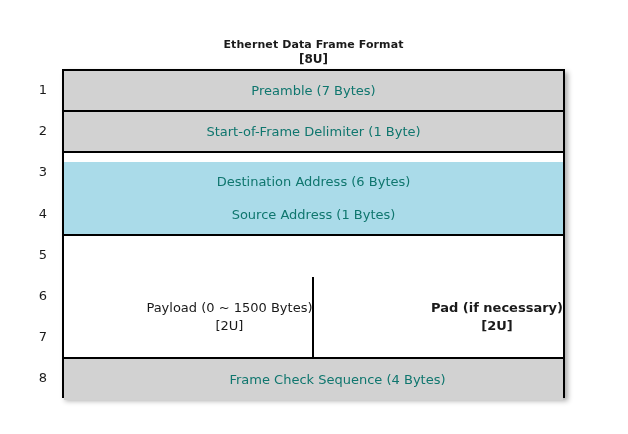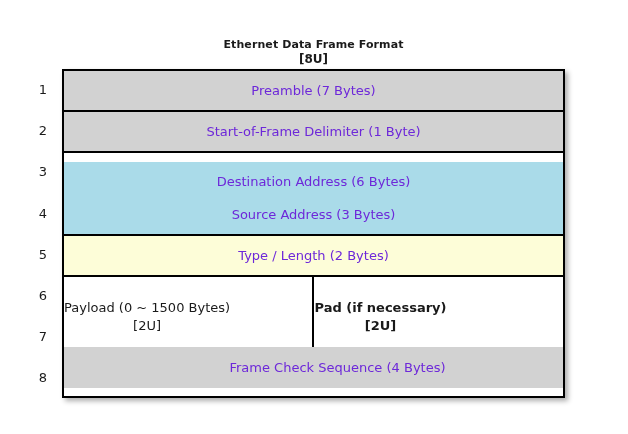--- a/index.html
+++ b/index.html
@@ -86,36 +86,36 @@
     border-bottom: 2px solid #000000;
     display: flex;
     align-items: center;
     justify-content: center;
   }
   .band.last {
     border-bottom: none;
   }
   .band-label {
     font-size: 13px;
-    color: #6d28d9;
+    color: #0f766e;
     text-align: center;
     line-height: 17px;
     white-space: pre-line;
   }
 
   
   .band.split {
     display: flex;
     align-items: stretch;
     justify-content: flex-start;
   }
   .cell {
     display: flex;
     align-items: center;
-    justify-content: flex-start;
+    justify-content: flex-end;
     box-sizing: border-box;
     height: 100%;
   }
   .cell.left {
     width: 50.2%;
     border-right: 2px solid #000000;
   }
   .cell.right {
     width: 49.8%;
     font-weight: bold;
@@ -157,37 +157,34 @@
 
     <div class="band" style="top:41.2px; height:41.2px; background:#d2d2d2;">
       <span class="band-label">Start-of-Frame Delimiter (1 Byte)</span>
     </div>
 
     <div class="band" style="top:91px; height:41.2px; background:#aadbe9;">
       <span class="band-label">Destination Address (6 Bytes)</span>
     </div>
 
     <div class="band" style="top:123.6px; height:41.2px; background:#aadbe9;">
-      <span class="band-label">Source Address (3 Bytes)</span>
+      <span class="band-label">Source Address (1 Bytes)</span>
     </div>
 
-    <div class="band" style="top:164.8px; height:41.2px; background:#fdfdd8;">
-      <span class="band-label">Type / Length (2 Bytes)</span>
-    </div>
 
     <div class="band split" style="top:206px; height:82.4px; background:#ffffff;">
       <div class="cell left">
         <span class="cell-label">Payload (0 ~ 1500 Bytes)
 [2U]</span>
       </div>
       <div class="cell right">
         <span class="cell-label">Pad (if necessary)
 [2U]</span>
       </div>
     </div>
 
-    <div class="band last" style="top:276px; height:40.6px; background:#d2d2d2;padding-left:48px;">
+    <div class="band last" style="top:288px; height:40.6px; background:#d2d2d2;padding-left:48px;">
       <span class="band-label">Frame Check Sequence (4 Bytes)</span>
     </div>
 
   </div>
 
 </div>
 
 </body></html>

